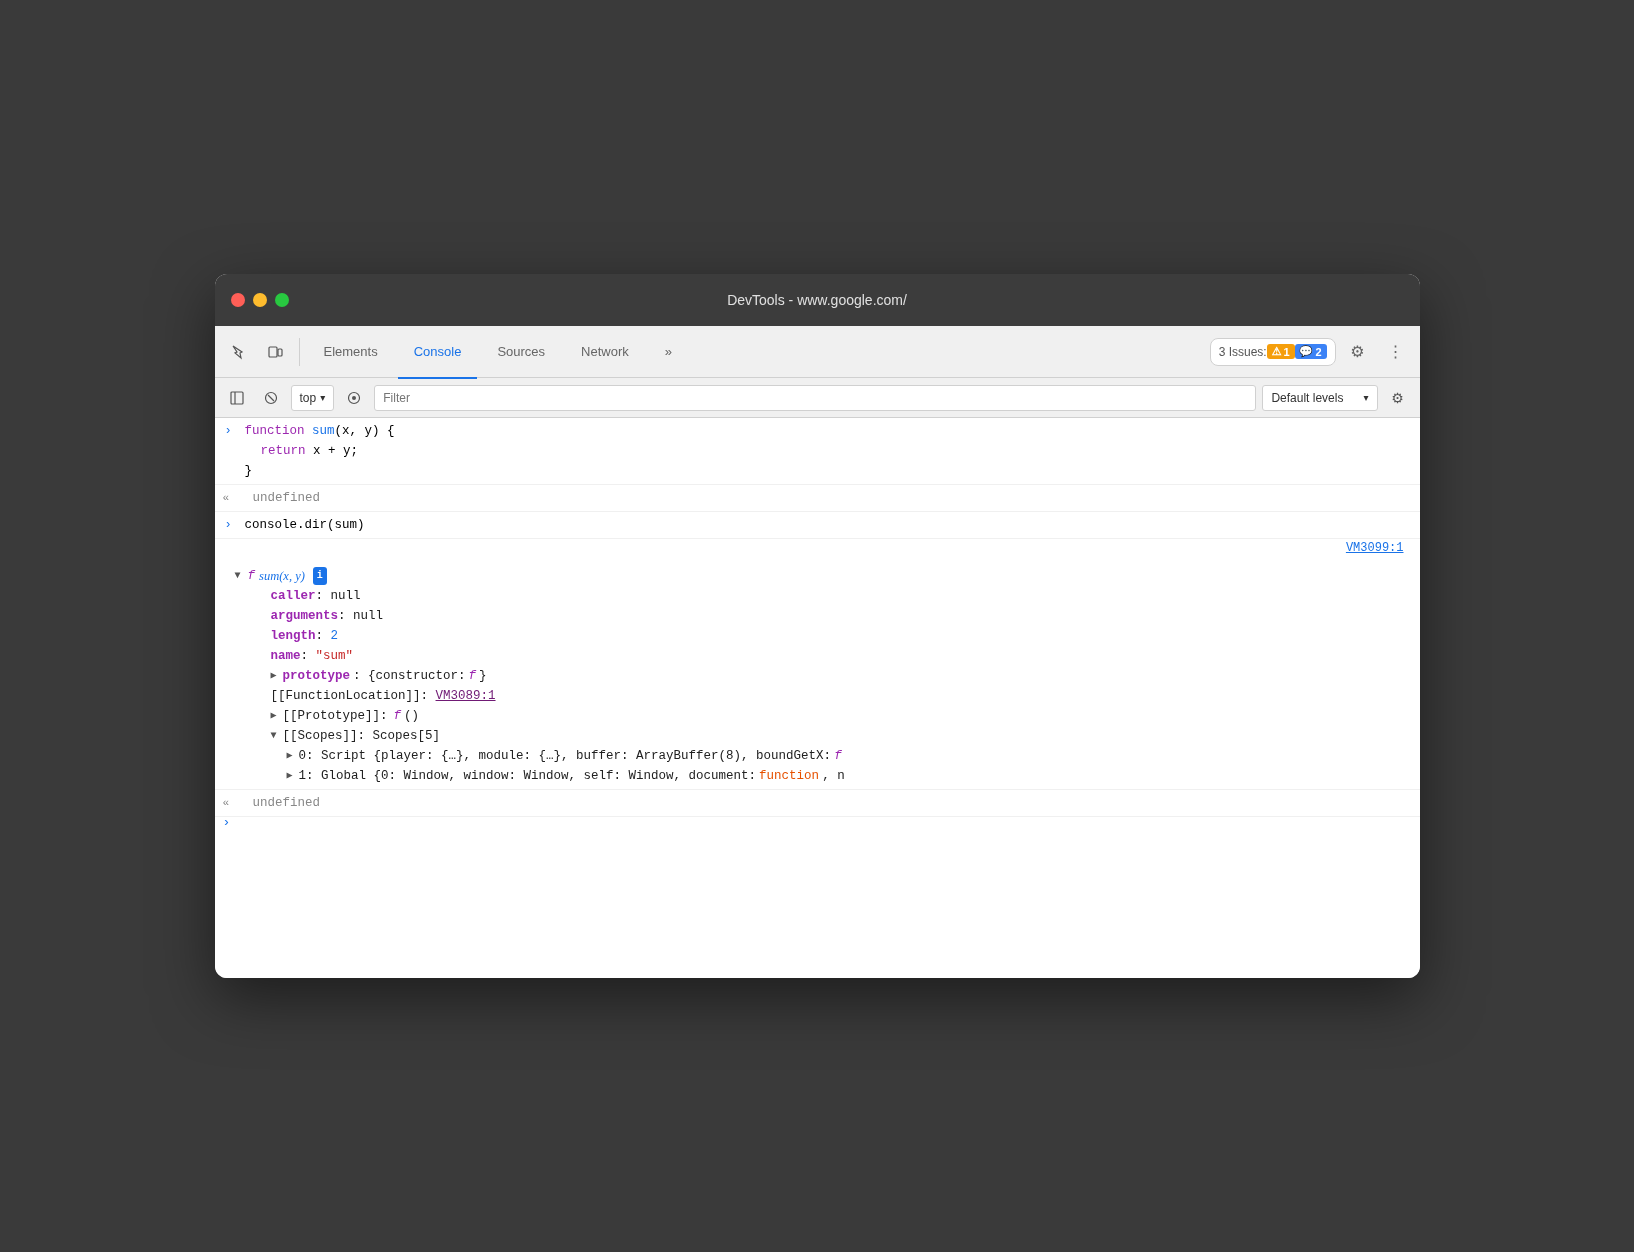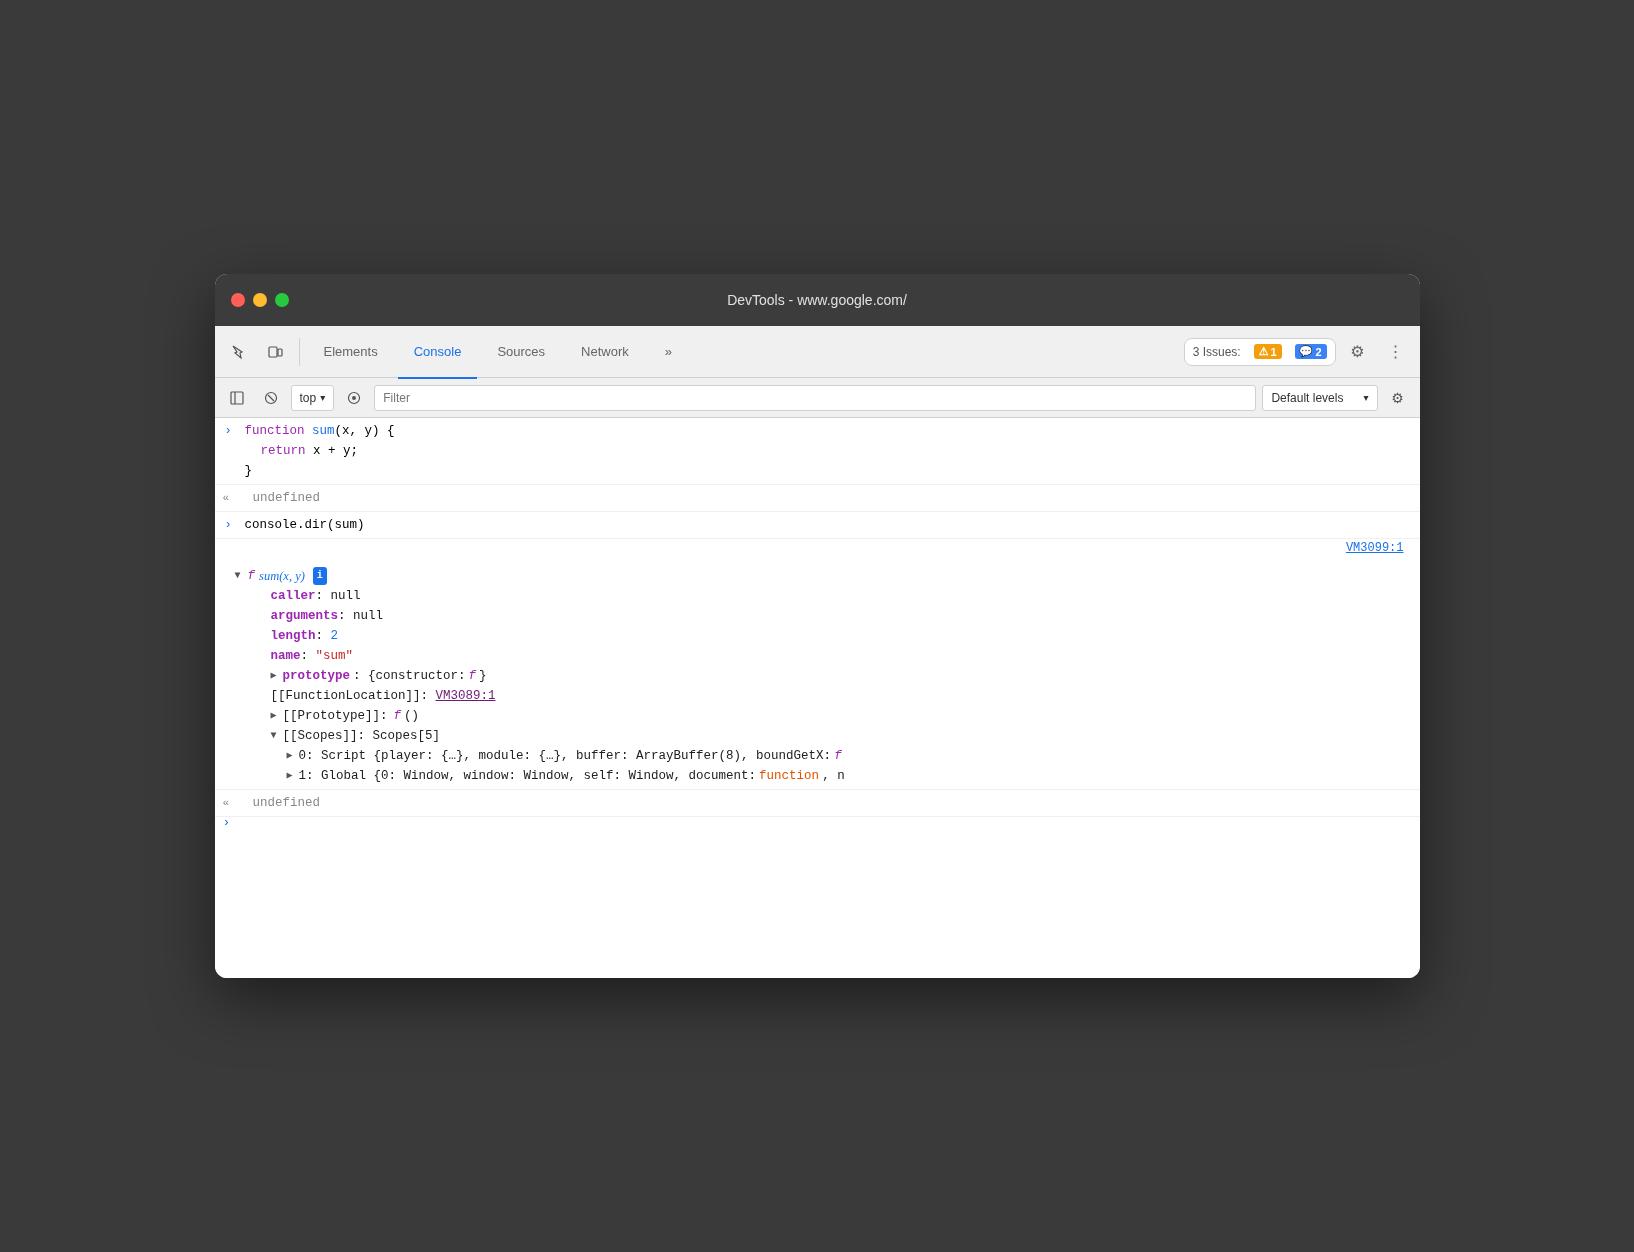--- a/index.html
+++ b/index.html
@@ -94,21 +94,21 @@
     }
     .tabs-spacer { flex: 1; }
     .toolbar-right {
       display: flex;
       align-items: center;
       gap: 6px;
     }
     .issues-badge {
       display: flex;
       align-items: center;
-      gap: 13px;
+      gap: 0;
       background: #fff;
       border: 1px solid #d0d0d0;
       border-radius: 8px;
       padding: 3px 8px;
       font-size: 12px;
       cursor: pointer;
       height: 28px;
     }
     .badge-warn {
       background: #f59e0b;

